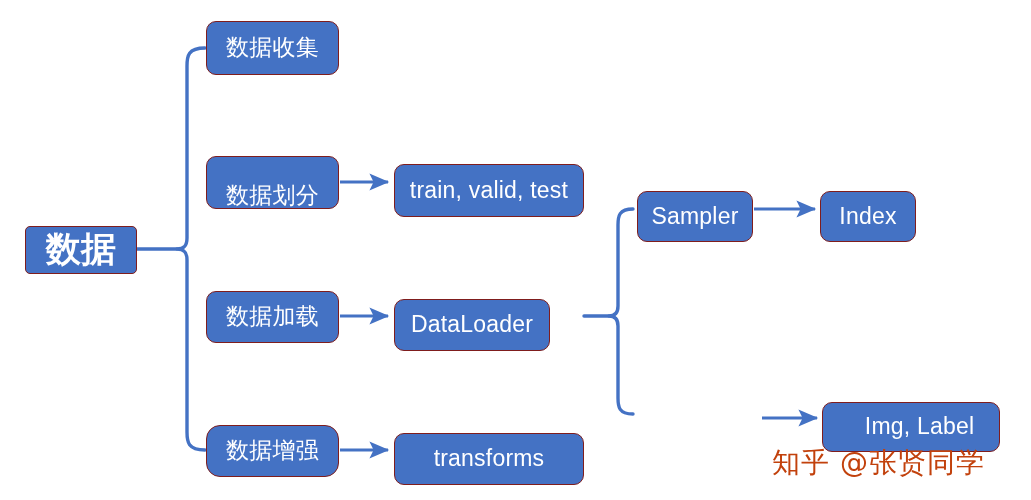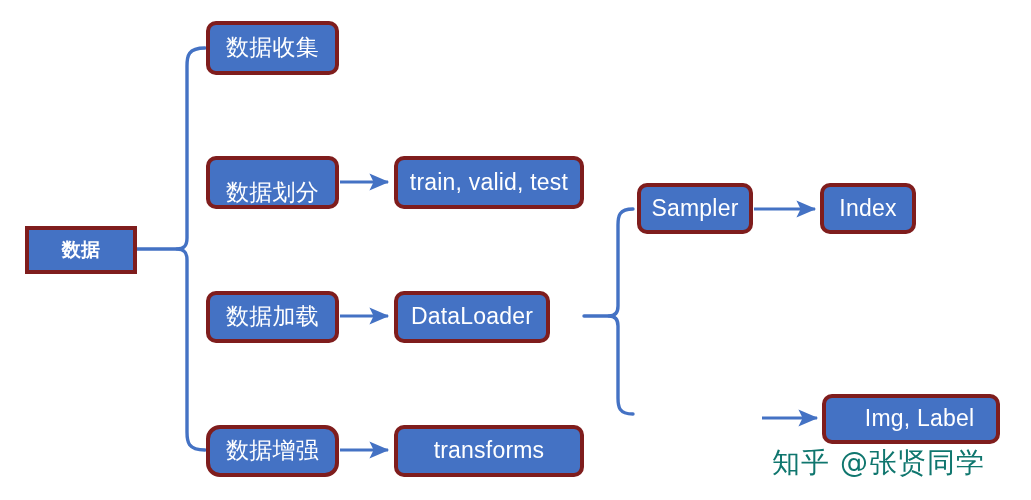--- a/index.html
+++ b/index.html
@@ -23,48 +23,49 @@
     left: 0;
     top: 0;
     width: 1031px;
     height: 500px;
     pointer-events: none;
   }
   .node {
     position: absolute;
     box-sizing: border-box;
     background: #4472C4;
-    border: 4px solid #7f1d1d;
+    border: 1px solid #7f1d1d;
     border-radius: 10px;
     color: #ffffff;
     display: flex;
     align-items: center;
     justify-content: center;
     text-align: center;
     line-height: 1.1;
     white-space: nowrap;
     letter-spacing: 0.2px;
   }
   .node.cjk {
     font-family: "DejaVu Sans", "Liberation Sans", sans-serif;
     font-size: 23px;
   }
   .node.latin {
     font-family: "Liberation Sans", "DejaVu Sans", sans-serif;
     font-size: 23px;
+    margin-top: 8px;
   }
   .node.root {
-    font-family: Liberation Sans, sans-serif;
-    font-size: 19px;
+    font-family: Liberation Serif, serif;
+    font-size: 35px;
     font-weight: bold;
-    border-radius: 0;
+    border-radius: 5px;
   }
   .watermark {
     position: absolute;
-    color: #0f766e;
+    color: #c2410c;
     font-family: "DejaVu Sans", "Liberation Sans", sans-serif;
     font-size: 28px;
     white-space: nowrap;
     letter-spacing: 1px;
     user-select: none;
   }
 </style>
 </head>
 <body>
 

